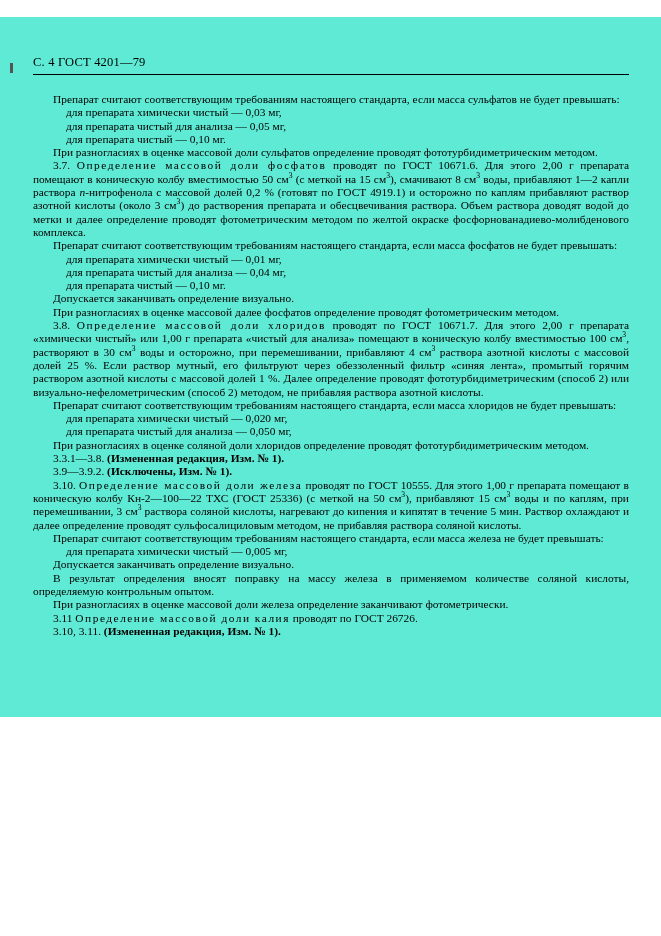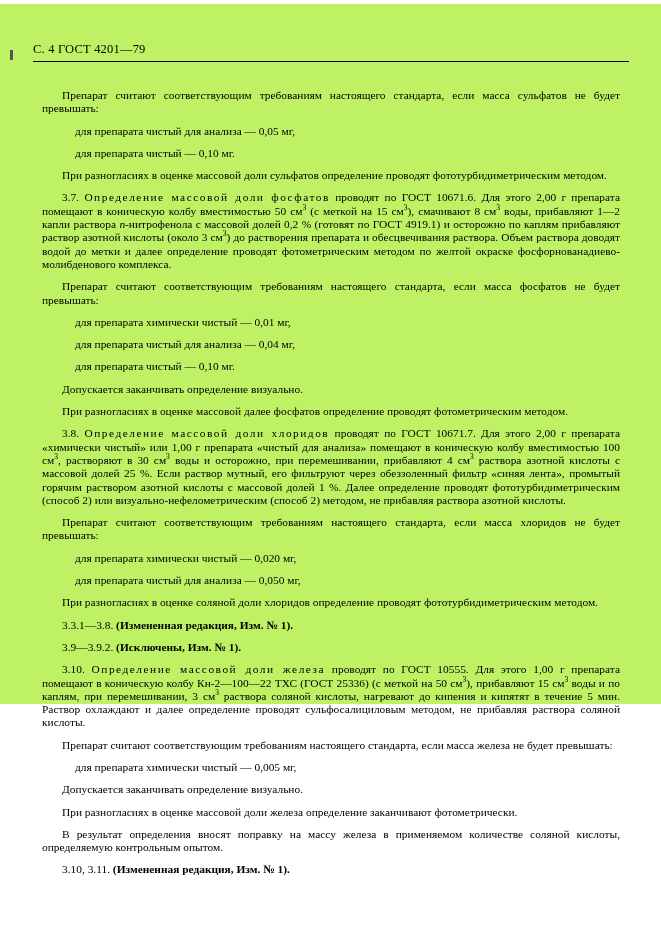--- a/index.html
+++ b/index.html
@@ -10,24 +10,24 @@
   body {
     width: 661px;
     height: 936px;
     font-family: "Liberation Serif", serif;
     color: #000000;
     position: relative;
     overflow: hidden;
   }
   .page {
     position: absolute;
-    left: 0; top: 4px;
+    left: 0; top: 17px;
     width: 661px;
     height: 700px;
-    background: #bef264;
+    background: #5eead4;
   }
   .content {
     position: absolute;
     left: 33px;
     top: 38px;
     width: 596px;
   }
   .header {
     font-size: 12.5px;
     letter-spacing: 0.2px;
@@ -43,21 +43,21 @@
     height: 1px;
     background: #000000;
   }
   .body-text {
     font-size: 11.4px;
     line-height: 13.3px;
     text-align: justify;
     text-justify: inter-word;
   }
   p {
-    margin: 9px;
+    margin: 0;
     padding: 0;
     text-indent: 20px;
     text-align: justify;
     font-family: Liberation Serif, serif;
   }
   p.listline {
     text-indent: 33px;
     text-align: left;
   }
   .sp { letter-spacing: 1.5px; }
@@ -87,20 +87,21 @@
     <div class="header">
       <span class="pg">С. 4</span>
       <span>ГОСТ 4201—79</span>
     </div>
   </div>
 
   <div class="rule"></div>
 
   <div class="content body-text" style="top: 76px;" id="body-container">
       <p>Препарат считают соответствующим требованиям настоящего стандарта, если масса сульфатов не будет превышать:</p>
+      <p class="listline">для препарата химически чистый — 0,03 мг,</p>
       <p class="listline">для препарата чистый для анализа — 0,05 мг,</p>
       <p class="listline">для препарата чистый — 0,10 мг.</p>
       <p>При разногласиях в оценке массовой доли сульфатов определение проводят фототурбидиметрическим методом.</p>
       <p>3.7. <span class="sp">Определение массовой доли фосфатов</span> проводят по ГОСТ 10671.6. Для этого 2,00 г препарата помещают в коническую колбу вместимостью 50 см<sup>3</sup> (с меткой на 15 см<sup>3</sup>), смачивают 8 см<sup>3</sup> воды, прибавляют 1—2 капли раствора <span class="ital">п</span>-нитрофенола с массовой долей 0,2 % (готовят по ГОСТ 4919.1) и осторожно по каплям прибавляют раствор азотной кислоты (около 3 см<sup>3</sup>) до растворения препарата и обесцвечивания раствора. Объем раствора доводят водой до метки и далее определение проводят фотометрическим методом по желтой окраске фосфорнованадиево-молибденового комплекса.</p>
       <p>Препарат считают соответствующим требованиям настоящего стандарта, если масса фосфатов не будет превышать:</p>
       <p class="listline">для препарата химически чистый — 0,01 мг,</p>
       <p class="listline">для препарата чистый для анализа — 0,04 мг,</p>
       <p class="listline">для препарата чистый — 0,10 мг.</p>
       <p>Допускается заканчивать определение визуально.</p>
       <p>При разногласиях в оценке массовой далее фосфатов определение проводят фотометрическим методом.</p>
@@ -108,17 +109,18 @@
       <p>Препарат считают соответствующим требованиям настоящего стандарта, если масса хлоридов не будет превышать:</p>
       <p class="listline">для препарата химически чистый — 0,020 мг,</p>
       <p class="listline">для препарата чистый для анализа — 0,050 мг,</p>
       <p>При разногласиях в оценке соляной доли хлоридов определение проводят фототурбидиметрическим методом.</p>
       <p>3.3.1—3.8. <span class="bold">(Измененная редакция, Изм. № 1).</span></p>
       <p>3.9—3.9.2. <span class="bold">(Исключены, Изм. № 1).</span></p>
       <p>3.10. <span class="sp">Определение массовой доли железа</span> проводят по ГОСТ 10555. Для этого 1,00 г препарата помещают в коническую колбу Кн-2—100—22 ТХС (ГОСТ 25336) (с меткой на 50 см<sup>3</sup>), прибавляют 15 см<sup>3</sup> воды и по каплям, при перемешивании, 3 см<sup>3</sup> раствора соляной кислоты, нагревают до кипения и кипятят в течение 5 мин. Раствор охлаждают и далее определение проводят сульфосалициловым методом, не прибавляя раствора соляной кислоты.</p>
       <p>Препарат считают соответствующим требованиям настоящего стандарта, если масса железа не будет превышать:</p>
       <p class="listline">для препарата химически чистый — 0,005 мг,</p>
       <p>Допускается заканчивать определение визуально.</p>
+      <p>В результат определения вносят поправку на массу железа в применяемом количестве соляной кислоты, определяемую контрольным опытом.</p>
       <p>При разногласиях в оценке массовой доли железа определение заканчивают фотометрически.</p>
-      <p>В результат определения вносят поправку на массу железа в применяемом количестве соляной кислоты, определяемую контрольным опытом.</p>
+      <p>3.11 <span class="sp">Определение массовой доли калия</span> проводят по ГОСТ 26726.</p>
       <p>3.10, 3.11. <span class="bold">(Измененная редакция, Изм. № 1).</span></p>
     </div>
 </div>
 
 </body></html>

